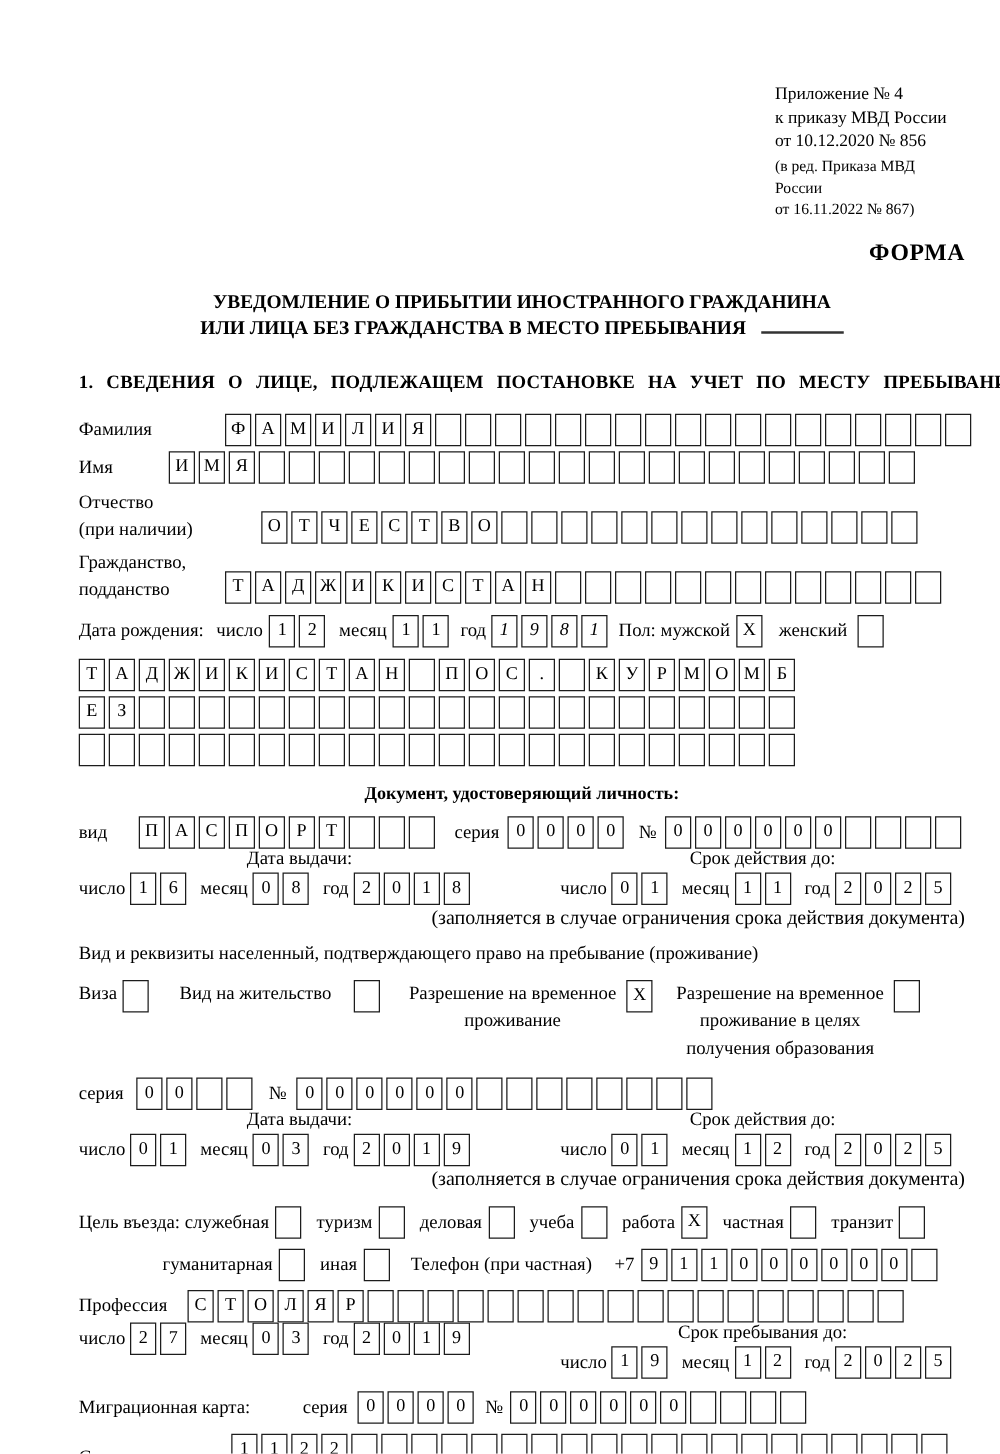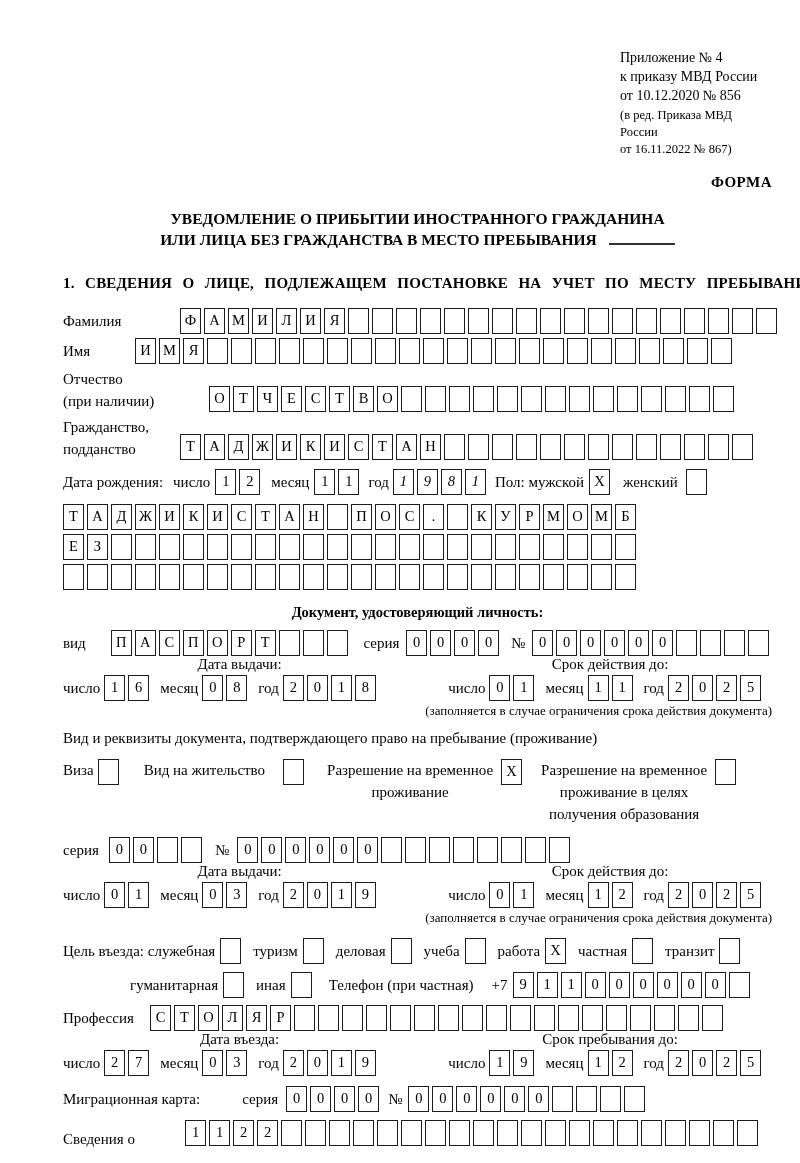--- a/index.html
+++ b/index.html
@@ -1,45 +1,45 @@
 <!DOCTYPE html>
 <html><head>
 <meta charset="utf-8">
 <style>
   * { margin:0; padding:0; box-sizing:border-box; }
   html,body { background:#ffffff; }
   .page {
     width:800px; height:1163px; background:#ffffff; color:#000;
     font-family:"Liberation Serif", serif; font-size:15px;
-    padding:48px 28px 0 63px; overflow:hidden; position:relative;
+    padding:66px 28px 0 63px; overflow:hidden; position:relative;
   }
   .appendix { margin-left:557px; font-size:14px; line-height:19px; }
   .edition  { margin-left:557px; font-size:12.5px; line-height:17px; margin-top:2px; }
-  .forma { text-align:right; font-weight:bold; font-size:15px; margin-top:16px; letter-spacing:0.5px; }
+  .forma { text-align:right; font-weight:bold; font-size:19px; margin-top:16px; letter-spacing:0.5px; }
   .title { text-align:center; font-weight:bold; font-size:15.5px; line-height:21px; margin-top:17px; }
   .blank-line { display:inline-block; width:66px; border-bottom:2px solid #333; height:14px; margin-left:12px; }
   .sec-head { font-weight:bold; font-size:15px; margin-top:25px; word-spacing:6.5px; letter-spacing:0.2px; white-space:nowrap; }
 
   .row { display:flex; align-items:center; margin-top:4px; }
   .row.top { align-items:flex-end; }
   .lbl { font-size:15px; line-height:22px; }
   .lblcol .lbl { line-height:22px; }
   .w72 { min-width:72px; } .w146 { min-width:146px; } .w117 { min-width:117px; }
   .w133 { min-width:133px; } .w122 { min-width:122px; } .w87 { min-width:87px; } .w47 { min-width:47px; }
 
   .boxes { white-space:nowrap; display:inline-block; line-height:0; }
   .cell {
     display:inline-block; width:21px; height:26px; border:1.5px solid #1c1c1c;
     margin-right:3px; text-align:center; font-size:14.5px; line-height:23px;
     vertical-align:middle; background:#fff;
   }
   .boxrowgap .boxes { display:block; margin-bottom:4px; }
 
   .doc-head { text-align:center; font-weight:bold; font-size:14.5px; margin-top:10px; }
-  .small-note { font-size:13px; text-align:right; margin-top:2px; }
+  .small-note { font-size:16px; text-align:right; margin-top:2px; }
 
   .dates-row { display:flex; margin-top:0; }
   .dategroup { }
   .dg-head { text-align:center; font-size:15px; margin-bottom:2px; }
   .dg-line { display:flex; align-items:center; white-space:nowrap; }
   .dg-line .lbl { margin-right:4px; }
   .dg-line .boxes { margin-right:8px; }
   .col1 { width:360px; }
   .col2 { margin-left:32px; }
 
@@ -154,21 +154,21 @@
         <span class="boxes"><span class="cell">0</span><span class="cell">1</span></span>
         <span class="lbl">месяц</span>
         <span class="boxes"><span class="cell">1</span><span class="cell">1</span></span>
         <span class="lbl">год</span>
         <span class="boxes"><span class="cell">2</span><span class="cell">0</span><span class="cell">2</span><span class="cell">5</span></span>
       </div>
     </div>
   </div>
   <div class="small-note">(заполняется в случае ограничения срока действия документа)</div>
 
-  <div class="lbl" style="margin-top:8px;">Вид и реквизиты документа, подтверждающего право на пребывание (проживание)</div>
+  <div class="lbl" style="margin-top:8px;">Вид и реквизиты населенный, подтверждающего право на пребывание (проживание)</div>
 
   <div class="cbrow">
     <div class="cb-item">
       <span class="cb-text">Виза</span>
       <span class="boxes cb" style="margin-left:4px;"><span class="cell"></span></span>
     </div>
     <div class="cb-item" style="margin-left:22px;">
       <span class="cb-text">Вид на жительство</span>
       <span class="boxes cb" style="margin-left:18px;"><span class="cell"></span></span>
     </div>
@@ -249,21 +249,20 @@
     <span class="boxes"><span class="cell">9</span><span class="cell">1</span><span class="cell">1</span><span class="cell">0</span><span class="cell">0</span><span class="cell">0</span><span class="cell">0</span><span class="cell">0</span><span class="cell">0</span><span class="cell"></span></span>
   </div>
 
   <div class="row" style="margin-top:7px;">
     <span class="lbl w87">Профессия</span>
     <span class="boxes"><span class="cell">С</span><span class="cell">Т</span><span class="cell">О</span><span class="cell">Л</span><span class="cell">Я</span><span class="cell">Р</span><span class="cell"></span><span class="cell"></span><span class="cell"></span><span class="cell"></span><span class="cell"></span><span class="cell"></span><span class="cell"></span><span class="cell"></span><span class="cell"></span><span class="cell"></span><span class="cell"></span><span class="cell"></span><span class="cell"></span><span class="cell"></span><span class="cell"></span><span class="cell"></span><span class="cell"></span><span class="cell"></span></span>
   </div>
 
   <div class="dates-row">
     <div class="dategroup col1">
-      <div class="dg-head">Дата въезда:</div>
       <div class="dg-line">
         <span class="lbl">число</span>
         <span class="boxes"><span class="cell">2</span><span class="cell">7</span></span>
         <span class="lbl">месяц</span>
         <span class="boxes"><span class="cell">0</span><span class="cell">3</span></span>
         <span class="lbl">год</span>
         <span class="boxes"><span class="cell">2</span><span class="cell">0</span><span class="cell">1</span><span class="cell">9</span></span>
       </div>
     </div>
     <div class="dategroup col2">

